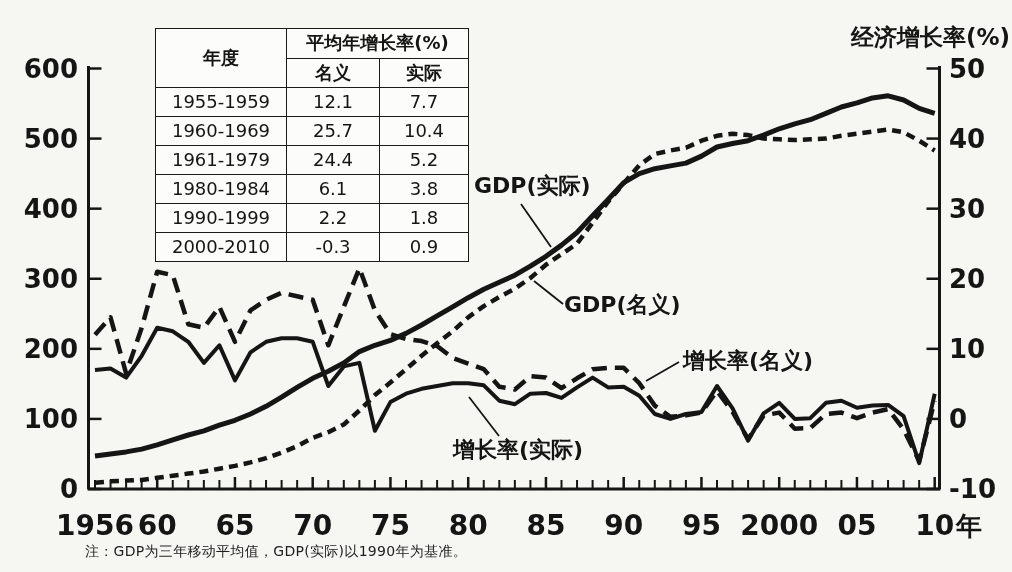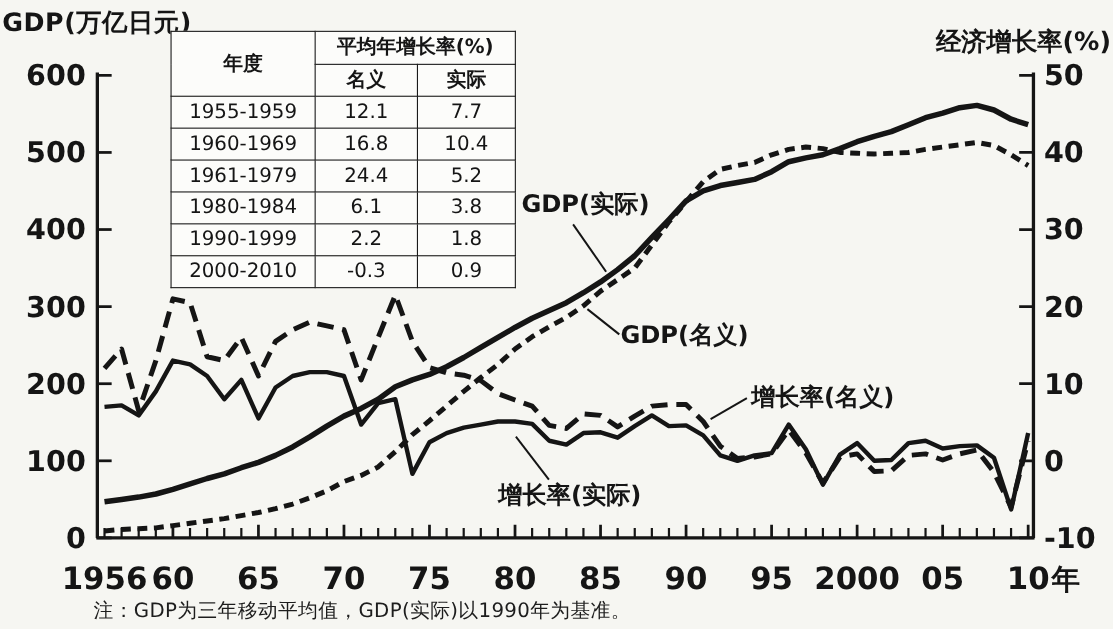--- a/index.html
+++ b/index.html
@@ -15,21 +15,21 @@
     font-size:18px;table-layout:fixed;
   }
   .avg-table th,.avg-table td{
     border:1.6px solid #1a1a1a;text-align:center;vertical-align:middle;
     padding:0;height:28px;font-weight:500;line-height:1.05;
   }
   .avg-table th{font-weight:600;}
   .avg-table .c-year{width:130px;font-family:Liberation Serif, serif;}
   .avg-table .c-nom{width:92px;border-radius:13px;}
   .avg-table .c-real{width:88px;}
-  .note{position:absolute;left:85px;top:543px;font-size:18px;color:#1d1d1d;letter-spacing:0.3px;}
+  .note{position:absolute;left:85px;top:543px;font-size:14px;color:#1d1d1d;letter-spacing:0.3px;}
 </style>
 </head>
 <body>
 
 <div class="stage">
   <svg id="chart-svg" width="1012" height="572" viewBox="0 0 1012 572">
       <line x1="88.5" y1="66" x2="88.5" y2="489" stroke="#151515" stroke-width="3"></line>
       <line x1="939.5" y1="66" x2="939.5" y2="489" stroke="#151515" stroke-width="3"></line>
       <line x1="87.5" y1="489" x2="940.5" y2="489" stroke="#151515" stroke-width="3"></line>
       <line x1="88.5" y1="489" x2="101.5" y2="489" stroke="#151515" stroke-width="2.5"></line>
@@ -135,21 +135,20 @@
       <line x1="521" y1="204" x2="551" y2="247" stroke="#151515" stroke-width="1.8"></line>
       <text x="474" y="193" font-size="22" font-weight="600" fill="#151515">GDP(实际)</text>
       <line x1="534" y1="281" x2="563" y2="304" stroke="#151515" stroke-width="1.8"></line>
       <text x="564" y="312" font-size="22" font-weight="600" fill="#151515">GDP(名义)</text>
       <line x1="499" y1="436" x2="469" y2="397" stroke="#151515" stroke-width="1.8"></line>
       <text x="453" y="457" font-size="22" font-weight="600" fill="#151515">增长率(实际)</text>
       <line x1="679" y1="362" x2="646" y2="381" stroke="#151515" stroke-width="1.8"></line>
       <text x="683" y="368" font-size="22" font-weight="600" fill="#151515">增长率(名义)</text>
     </svg>
 
-  <div class="title-left">GDP(万亿日元)</div>
   <div class="title-right">经济增长率(%)</div>
 
   <table class="avg-table">
     <thead>
       <tr>
         <th class="c-year" rowspan="2">年度</th>
         <th colspan="2" style="height:29px;">平均年增长率(%)</th>
       </tr>
       <tr>
         <th class="c-nom">名义</th>
@@ -157,21 +156,21 @@
       </tr>
     </thead>
     <tbody id="table-body">
         <tr>
           <td>1955-1959</td>
           <td>12.1</td>
           <td>7.7</td>
         </tr>
         <tr>
           <td>1960-1969</td>
-          <td>16.8</td>
+          <td>25.7</td>
           <td>10.4</td>
         </tr>
         <tr>
           <td>1961-1979</td>
           <td>24.4</td>
           <td>5.2</td>
         </tr>
         <tr>
           <td>1980-1984</td>
           <td>6.1</td>

